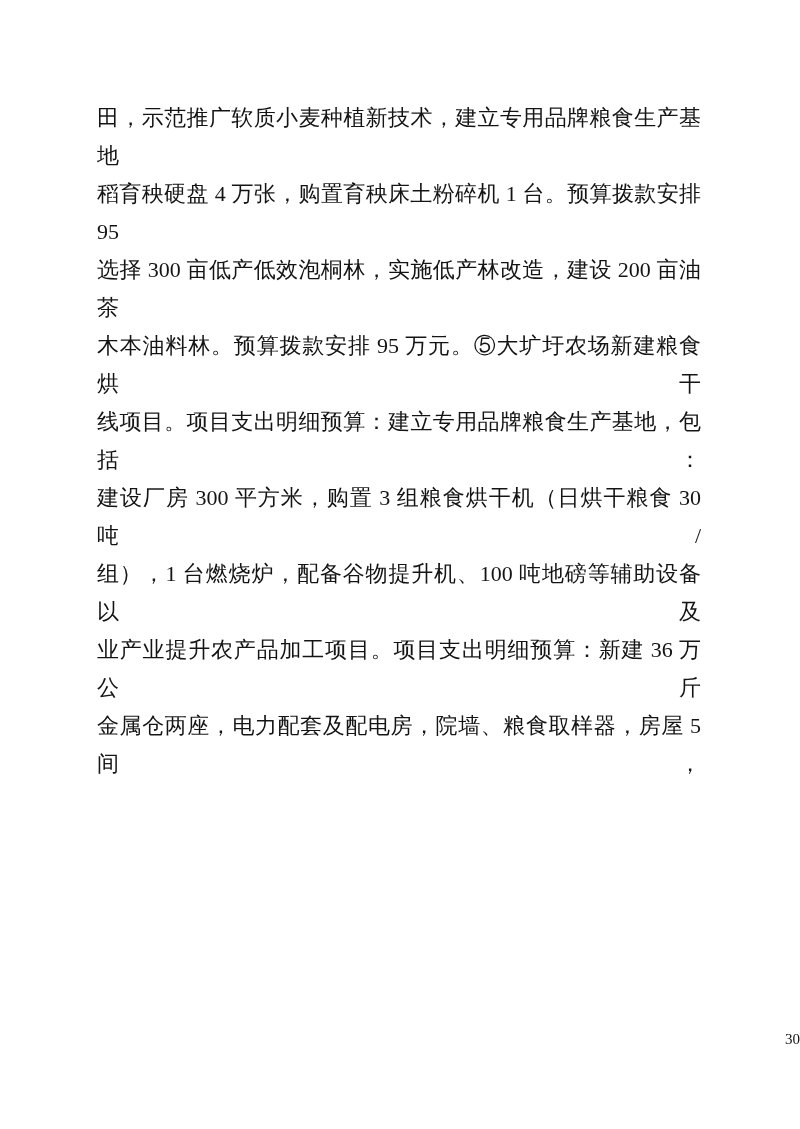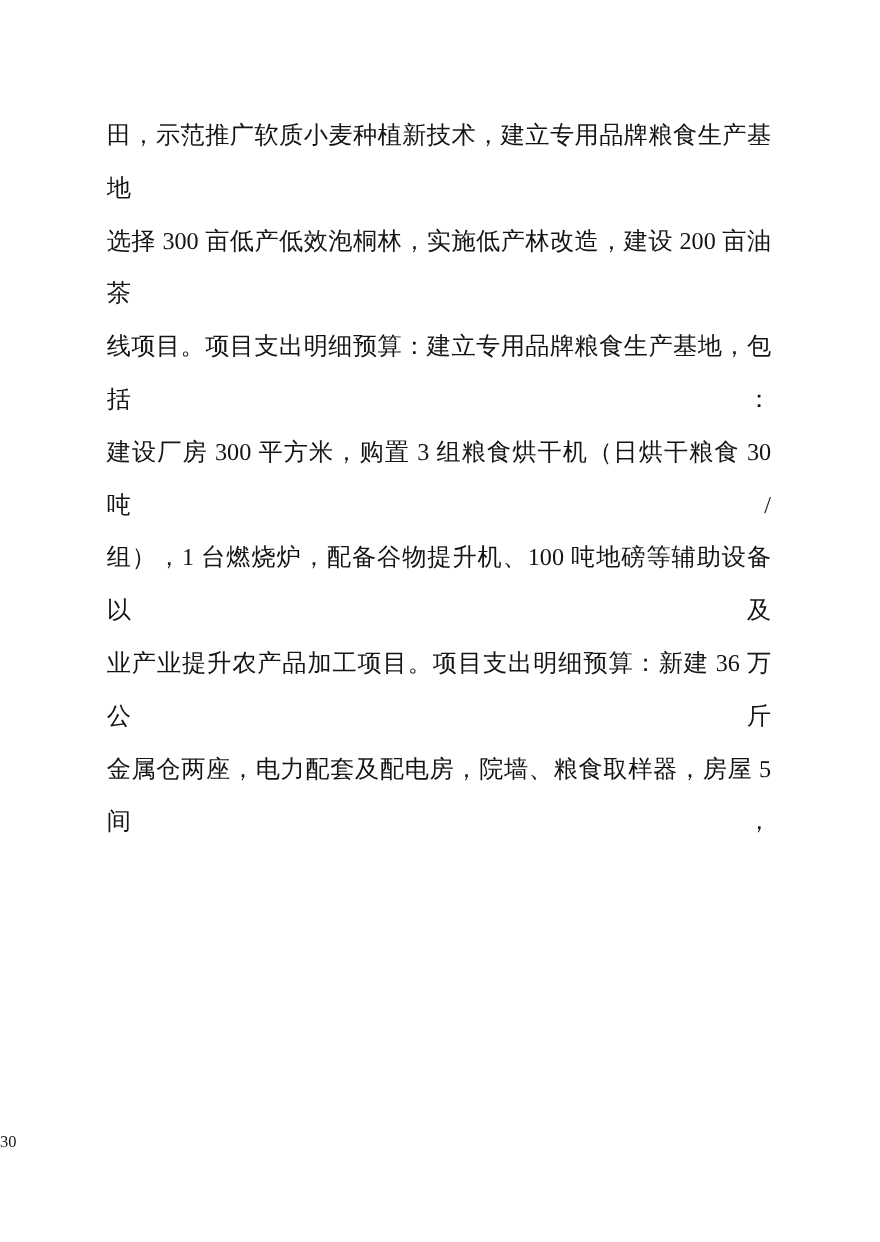--- a/index.html
+++ b/index.html
@@ -23,44 +23,46 @@
     background: #ffffff;
   }
   .text-block {
     position: absolute;
     left: 97px;
     top: 99px;
     width: 604px;
   }
   .text-line {
     font-size: 22px;
-    line-height: 48px;
+    line-height: 38px;
     color: #141414;
     text-align: justify;
     text-align-last: justify;
     white-space: normal;
     letter-spacing: 0;
   }
   .page-number {
     position: absolute;
     left: 0;
     top: 1031px;
     width: 800px;
-    text-align: left;
+    text-align: right;
     font-size: 15px;
     color: #141414;
   }
 </style>
 </head>
 <body>
 
 <div class="page">
   <div class="text-block">
     <div class="text-line">田，示范推广软质小麦种植新技术，建立专用品牌粮食生产基地</div>
+    <div class="text-line">稻育秧硬盘 4 万张，购置育秧床土粉碎机 1 台。预算拨款安排 95</div>
     <div class="text-line">选择 300 亩低产低效泡桐林，实施低产林改造，建设 200 亩油茶</div>
+    <div class="text-line">木本油料林。预算拨款安排 95 万元。⑤大圹圩农场新建粮食烘干</div>
     <div class="text-line">线项目。项目支出明细预算：建立专用品牌粮食生产基地，包括：</div>
     <div class="text-line">建设厂房 300 平方米，购置 3 组粮食烘干机（日烘干粮食 30 吨/</div>
     <div class="text-line">组），1 台燃烧炉，配备谷物提升机、100 吨地磅等辅助设备以及</div>
     <div class="text-line">业产业提升农产品加工项目。项目支出明细预算：新建 36 万公斤</div>
     <div class="text-line">金属仓两座，电力配套及配电房，院墙、粮食取样器，房屋 5 间，</div>
 
   </div>
   <div class="page-number">30</div>
 </div>
 

